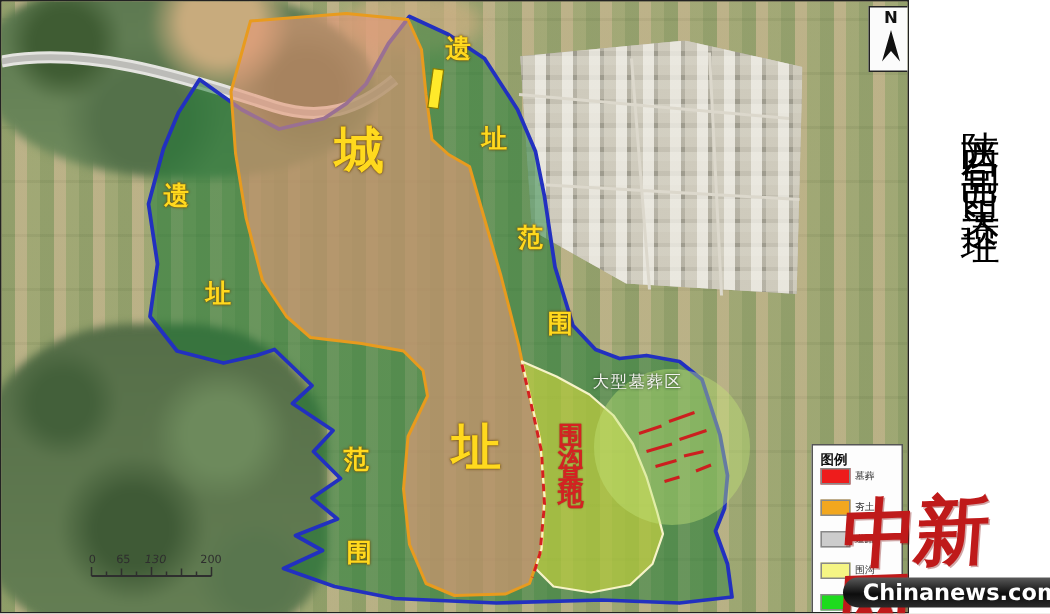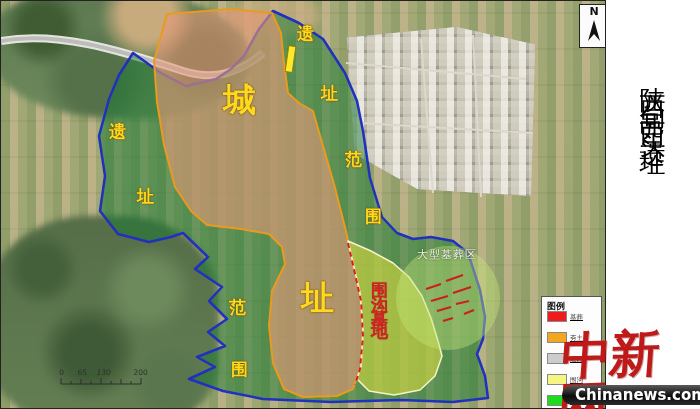--- a/index.html
+++ b/index.html
@@ -53,21 +53,21 @@
   .north .n{font-size:11px;font-weight:bold;color:#111;line-height:13px;}
   
   .scalebar{position:absolute;left:58px;top:367px;width:86px;color:#2e2e2e;}
   .scalebar .nums{position:relative;height:9px;font-size:7.5px;}
   .scalebar .nums span{position:absolute;transform:translateX(-50%);}
   .scalebar svg{display:block;}
   
   .legend{position:absolute;left:540px;top:295px;width:61px;height:120px;background:#fdfdfd;
           border:1px solid #555;padding:3px 0 0 5px;box-sizing:border-box;}
   .legend .ltitle{font-size:9px;font-weight:bold;color:#111;margin-bottom:0;}
-  .lrow{display:flex;align-items:flex-end;margin-bottom:12px;height:9px;text-decoration:underline;}
+  .lrow{display:flex;align-items:center;margin-bottom:12px;height:9px;}
   .lrow .sw{width:18px;height:9px;border:0.5px solid #888;margin-right:3px;flex:0 0 auto;}
   .lrow .ll{font-size:6.5px;color:#333;white-space:nowrap;}
   
   .panel{position:absolute;left:606px;top:0;width:94px;height:409px;background:#ffffff;}
   .vtitle{position:absolute;left:50%;top:66px;transform:translateX(-50%);
           writing-mode:vertical-rl;font-family:"DejaVu Serif","Liberation Serif",serif;
           font-size:26px;color:#000;letter-spacing:9px;line-height:1;}
   
   .wm-logo{position:absolute;left:560px;top:329px;width:142px;color:#bf1a1a;
            font-family:"DejaVu Serif","Liberation Serif",serif;font-weight:bold;
@@ -131,21 +131,21 @@
     <div class="ylab" style="left:108px;top:122px;">遗</div>
     <div class="ylab" style="left:136px;top:187px;">址</div>
     <div class="ylab" style="left:228px;top:298px;">范</div>
     <div class="ylab" style="left:230px;top:360px;">围</div>
 
     <div class="ylab big" style="left:222px;top:82px;">城</div>
     <div class="ylab big" style="left:300px;top:280px;">址</div>
 
     <div class="redlab" style="left:370px;top:268px;height:132px;">围沟墓地</div>
 
-    <div class="whitelab" style="left:416px;top:246px;">大型墓葬区</div>
+    <div class="whitelab" style="left:394px;top:246px;">大型墓葬区</div>
 
     <div class="north">
       <div class="n">N</div>
       <svg width="26" height="26" viewBox="0 0 26 26">
         <path d="M13,2 L7,23 L13,16 L19,23 Z" fill="#111"></path>
       </svg>
     </div>
 
     <div class="scalebar">
       <div class="nums">

